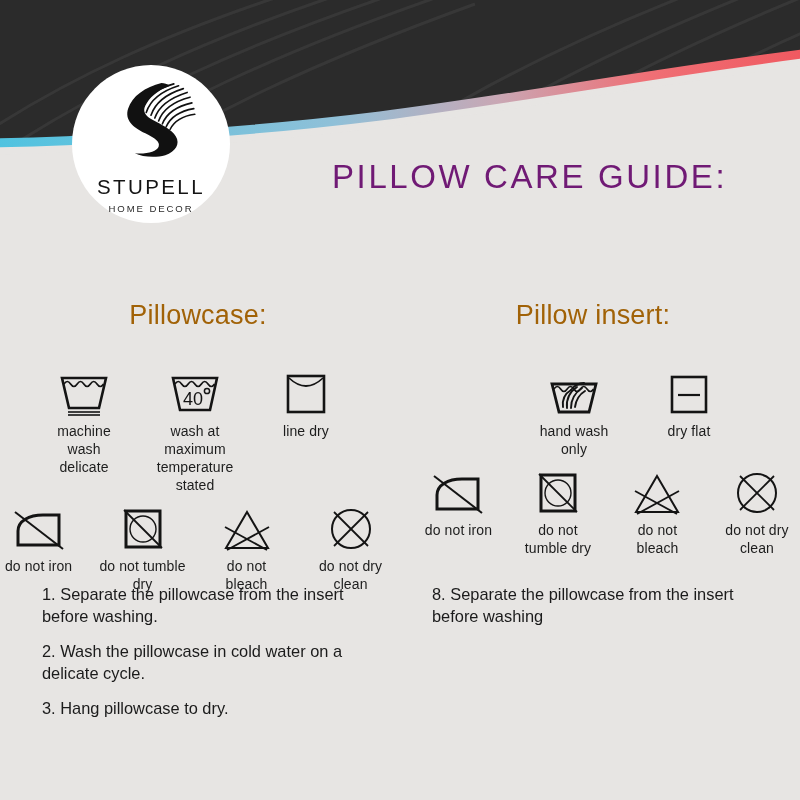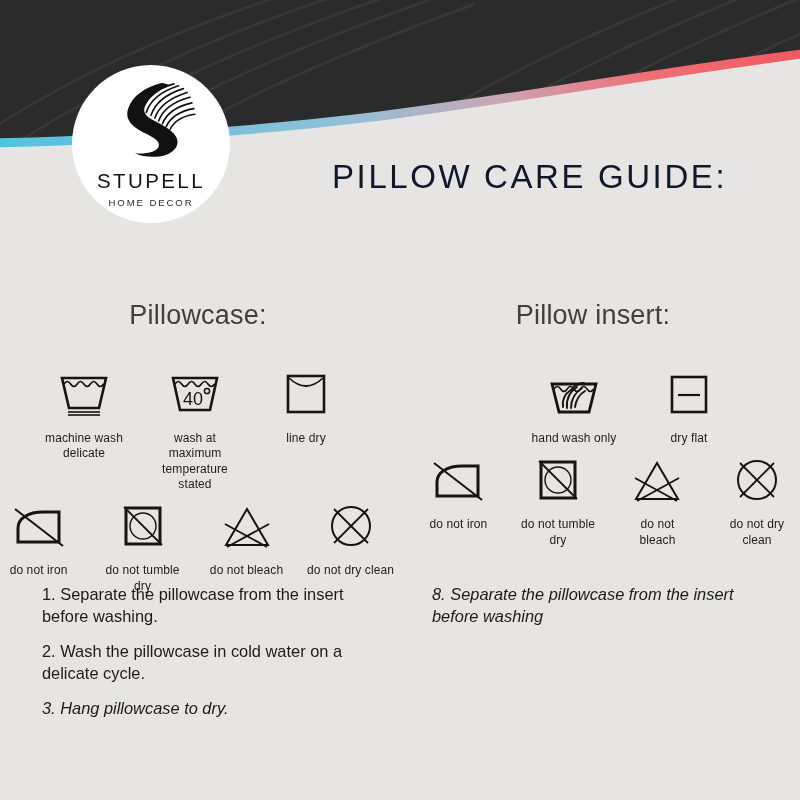--- a/index.html
+++ b/index.html
@@ -50,110 +50,110 @@
     justify-content: flex-start;
     padding-top: 16px;
   }
   #logo-mark { width: 96px; height: 78px; }
   #logo-word {
     font-size: 20.5px;
     letter-spacing: 2.4px;
     color: #141414;
     font-weight: 400;
     line-height: 1;
-    margin-top: 12px;
+    margin-top: 18px;
   }
   #logo-sub {
     font-size: 9.6px;
     letter-spacing: 1.9px;
     color: #2a2a2a;
     font-weight: 400;
     line-height: 1;
     margin-top: 6px;
     text-align: center;
   }
 
   
   #main-title {
     position: absolute;
     left: 332px;
     top: 158px;
     font-size: 33px;
     letter-spacing: 2.6px;
-    color: #0f172a;
+    color: #701a75;
     font-weight: 400;
     white-space: nowrap;
   }
 
   
   .column {
     position: absolute;
     top: 300px;
     width: 400px;
   }
   #col-pillowcase { left: 0px; }
   #col-insert     { left: 400px; }
 
   .col-heading {
     font-size: 27px;
-    color: #404040;
+    color: #a16207;
     font-weight: 400;
     text-align: center;
     letter-spacing: 0.2px;
     height: 40px;
   }
   #col-pillowcase .col-heading { padding-right: 4px; }
   #col-insert .col-heading { padding-right: 14px; }
 
   
   .icon-row {
     display: flex;
     justify-content: center;
     align-items: flex-start;
   }
   #row-pc-1 { margin-top: 32px; gap: 26px; padding-right: 10px; }
   #row-pc-2 { margin-top: 12px; gap: 20px; padding-right: 4px; }
-  #row-pi-1 { margin-top: 32px; gap: 30px; padding-left: 56px; align-items: center; }
+  #row-pi-1 { margin-top: 32px; gap: 30px; padding-left: 56px; }
   #row-pi-2 { margin-top: 12px; gap: 20px; padding-left: 22px; }
 
   .care-icon {
     display: flex;
     flex-direction: column;
     align-items: center;
     width: 78px;
   }
   .care-icon .glyph {
     height: 44px;
     display: flex;
     align-items: flex-end;
     justify-content: center;
   }
   .care-icon .glyph svg { display: block; overflow: visible; }
   .care-icon .caption {
-    margin-top: 15px;
-    font-size: 12px;
+    margin-top: 7px;
+    font-size: 14px;
     line-height: 1.28;
     color: #1d1d1d;
     text-align: center;
     letter-spacing: 0.1px;
   }
   .care-icon.wide { width: 92px; }
 
   
   .steps {
     position: absolute;
     top: 584px;
     font-size: 16.4px;
     line-height: 1.34;
     color: #1b1b1b;
   }
   #steps-pillowcase { left: 42px; width: 350px; }
   #steps-insert     { left: 432px; width: 340px; }
   .step { margin-bottom: 13px; }
-  .step:last-child { margin-bottom: 0; font-style: italic; }
+  .step:last-child { margin-bottom: 0; }
 </style>
 </head>
 <body>
 
 <div id="page">
 
   <div id="header-band">
     <svg width="800" height="190" viewBox="0 0 800 190" xmlns="http://www.w3.org/2000/svg">
       <defs>
         <linearGradient id="waveGrad" x1="0" y1="0" x2="1" y2="0">

